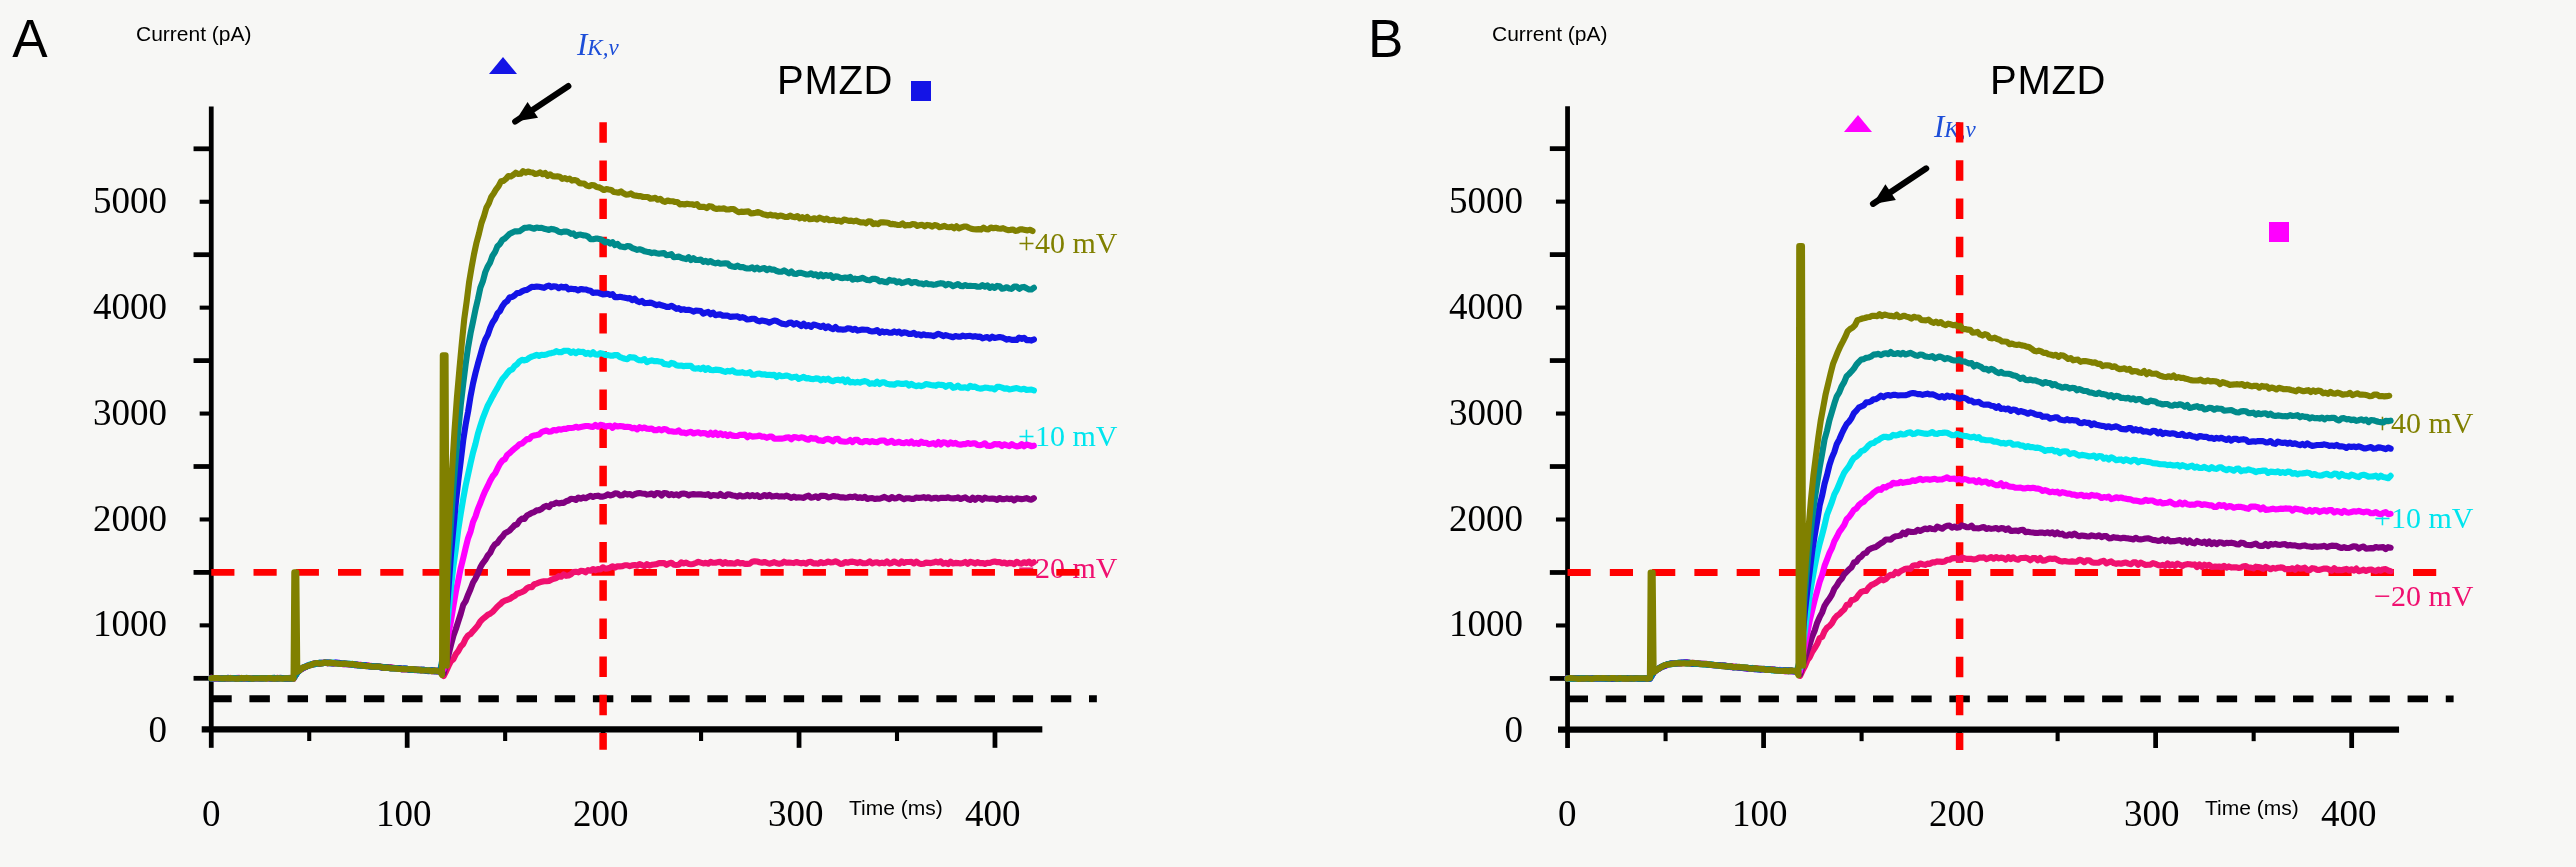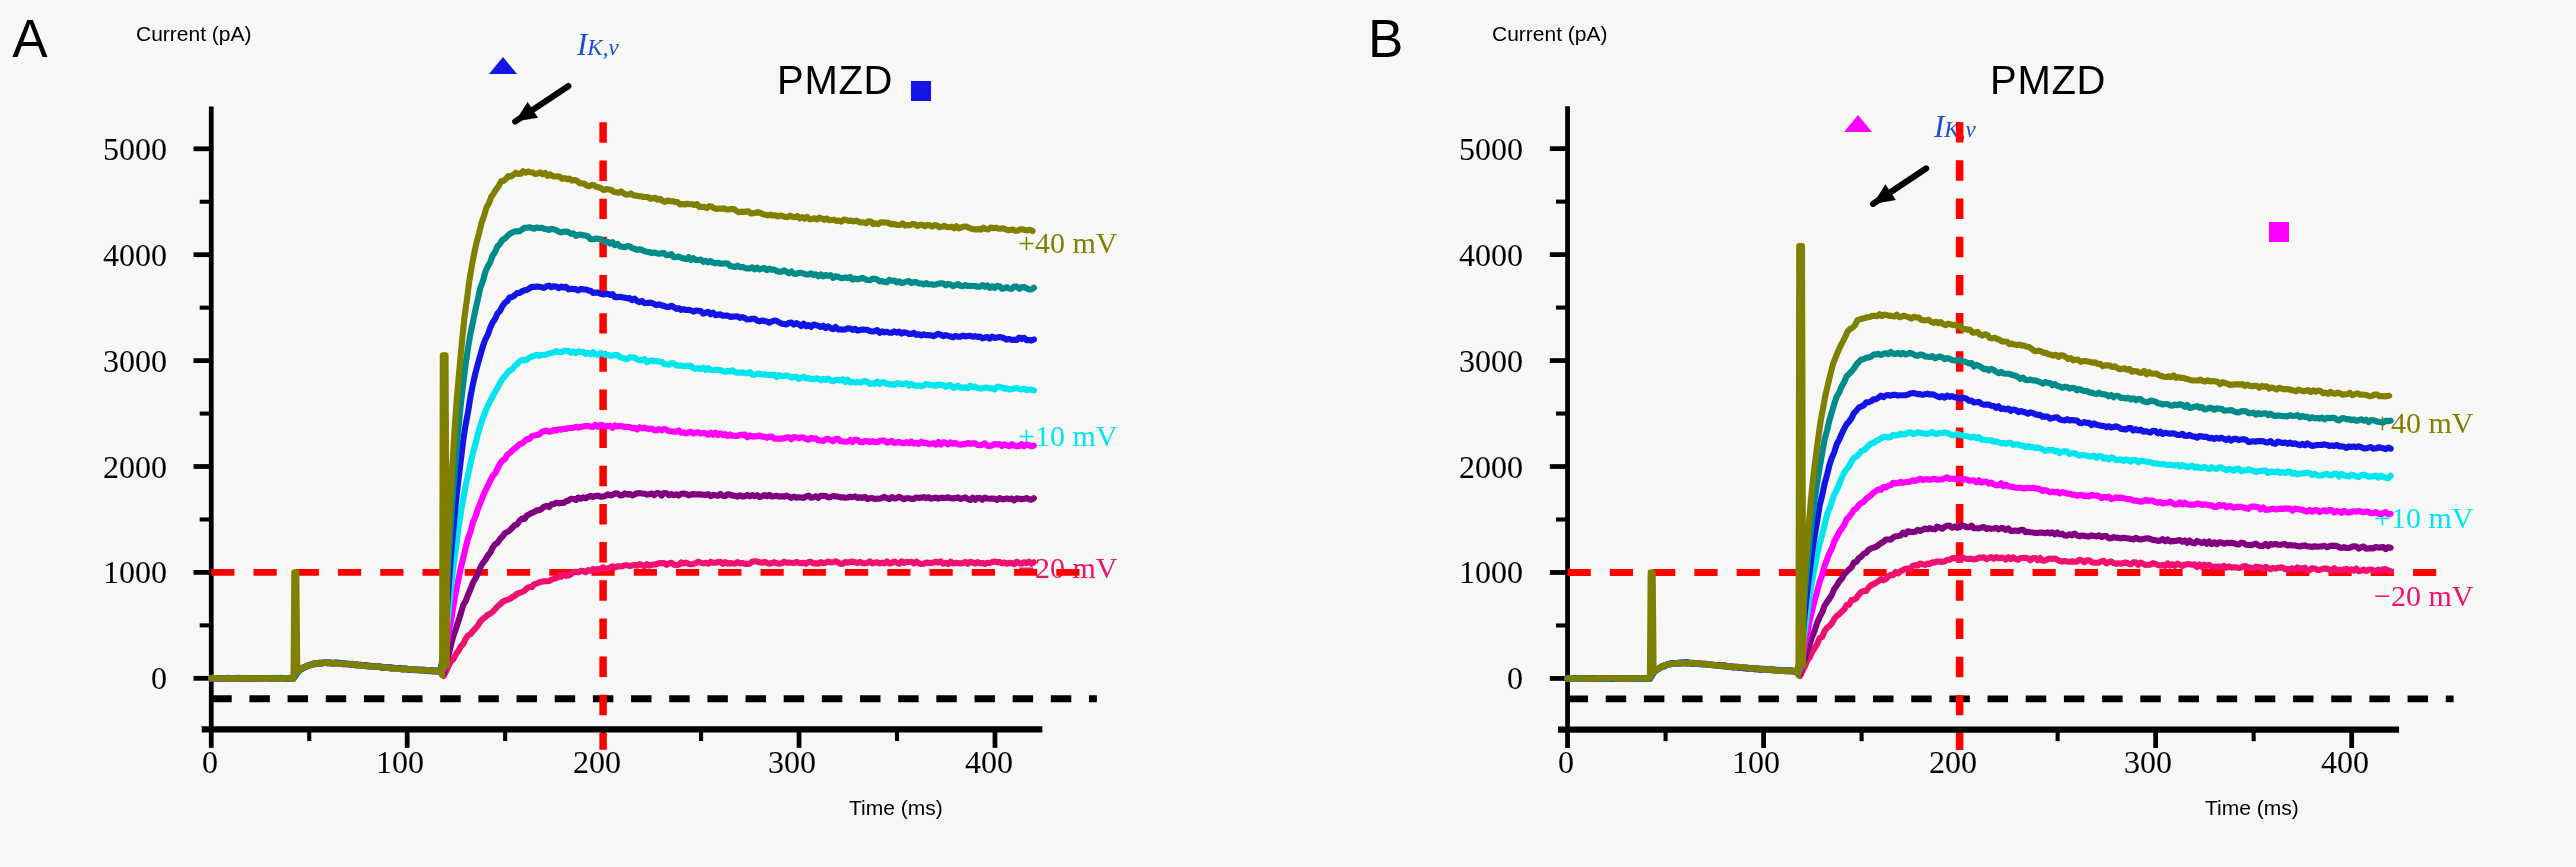--- a/index.html
+++ b/index.html
@@ -3,21 +3,21 @@
 <meta charset="utf-8">
 <title>Kv current traces CTRL vs PMZD</title>
 <style>
   html,body{margin:0;padding:0;background:#f7f7f5;}
   body{width:2576px;height:868px;font-family:"Liberation Serif",serif;overflow:hidden;}
   #figure{position:relative;width:2576px;height:868px;background:#f7f7f5;}
   .panel{position:absolute;top:0;height:868px;}
   .panel-letter{position:absolute;font-family:"Liberation Sans",sans-serif;font-size:53px;font-weight:400;color:#000;line-height:1;}
   .axis-title{position:absolute;font-family:"Liberation Sans",sans-serif;font-size:21px;color:#000;white-space:nowrap;}
   .cond-label{position:absolute;font-family:"Liberation Sans",sans-serif;font-size:40px;color:#000;white-space:nowrap;letter-spacing:0.7px;}
-  .tick-label{position:absolute;font-family:"Liberation Serif",serif;font-size:32px;color:#000;white-space:nowrap;}
+  .tick-label{position:absolute;font-family:"Liberation Serif",serif;font-size:37px;color:#000;white-space:nowrap;margin-top:48px;}
   .ylab{text-align:right;}
   .volt-label{position:absolute;font-family:"Liberation Serif",serif;font-size:30px;white-space:nowrap;}
   .ikv-label{position:absolute;font-family:"Liberation Serif",serif;font-size:31px;font-style:italic;color:#1d4ed8;white-space:nowrap;}
   .ikv-label .sub{font-size:23px;}
   .marker-tri{position:absolute;width:0;height:0;border-left:14.3px solid transparent;border-right:14.3px solid transparent;}
   .marker-sq{position:absolute;width:20.4px;height:20.4px;}
   svg.plot{position:absolute;left:0;top:0;overflow:visible;}
 </style>
 </head>
 <body>

